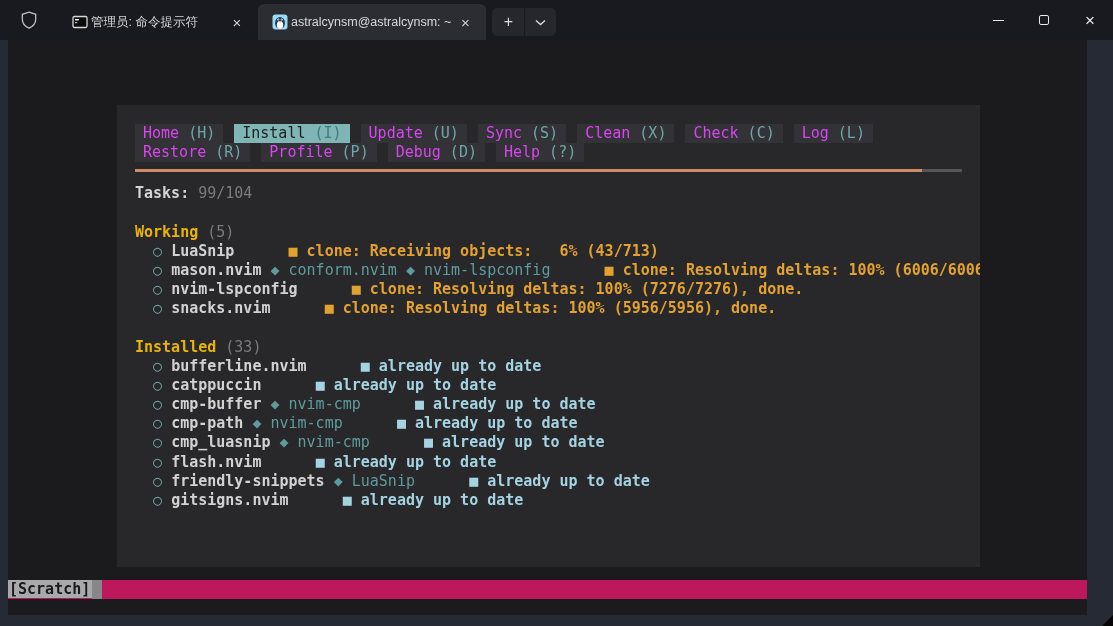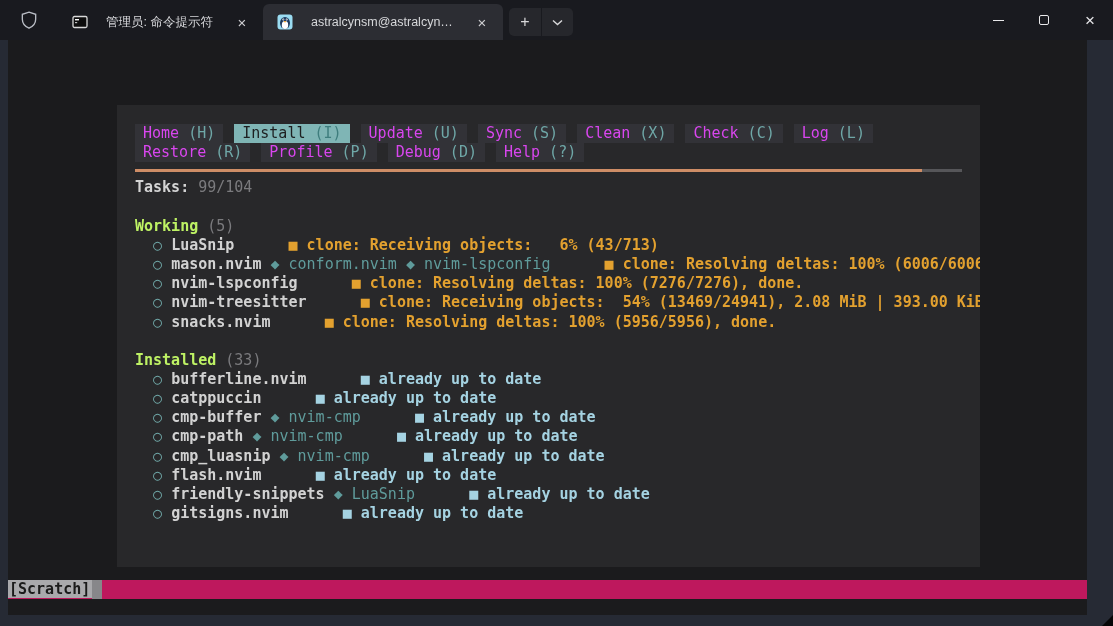--- a/index.html
+++ b/index.html
@@ -3,21 +3,21 @@
 <meta charset="utf-8">
 <style>
   * { margin:0; padding:0; box-sizing:border-box; }
   html,body { width:1113px; height:626px; background:#101014; overflow:hidden; }
   #window { position:relative; width:1113px; height:626px; font-family:"Liberation Sans", sans-serif; }
 
   
   #titlebar { position:absolute; top:0; left:0; width:1113px; height:40px;
     background:#191a1f; display:flex; align-items:stretch; }
   .shield-wrap { width:58px; display:flex; align-items:center; justify-content:center; }
-  .tab { display:flex; align-items:center; gap:18px; padding:0 10px 0 14px;
+  .tab { display:flex; align-items:center; gap:3px; padding:0 10px 0 14px;
     max-width:240px; min-width:200px; color:#d6d7da; font-size:12.5px; margin-top:4px;
     border-radius:6px 6px 0 0; }
   .tab.active { background:#2c2d33; }
   .tab .tab-title { flex:1; overflow:hidden; white-space:nowrap; text-overflow:ellipsis; }
   .tab .tab-close { width:22px; height:22px; display:flex; align-items:center; justify-content:center;
     color:#cfcfd2; font-size:15px; border-radius:4px; cursor:default; }
   .tab-icon { width:16px; height:16px; flex:0 0 16px; }
   .newtab-group { display:flex; align-items:center; margin:6px 0 2px 6px; }
   .tb-btn { width:32px; height:28px; display:flex; align-items:center; justify-content:center;
     background:#26272c; color:#d8d8da; font-size:16px; }
@@ -42,27 +42,27 @@
     height:19px; line-height:19px; }
   .mbtn .mlabel { color:#d946ef; }
   .mbtn .mkey { color:#6fa7a7; }
   .mbtn.active { background:#7fb5b5; }
   .mbtn.active .mlabel { color:#1e2021; }
   .mbtn.active .mkey { color:#3e7d7d; }
 
   #progress-track { margin-top:7px; width:827px; height:3px; background:#565659; position:relative; }
   #progress-fill { position:absolute; left:0; top:0; bottom:0; background:#ce8d66; }
 
-  #tasks-line { margin-top:6px; height:19.2px; line-height:19.2px; white-space:pre; }
+  #tasks-line { margin-top:12px; height:19.2px; line-height:19.2px; white-space:pre; }
   .b { font-weight:bold; }
   .dim { color:#7b7b7e; }
 
   .section { margin-top:19px; }
   .sec-h { height:19.2px; line-height:19.2px; white-space:pre; }
-  .sec-title { font-weight:bold; color:#bef264; }
+  .sec-title { font-weight:bold; color:#eab308; }
   .sec-count { color:#7b7b7e; }
   .prow { height:19.2px; line-height:19.2px; white-space:pre; overflow:hidden; }
   .bullet { color:var(--accent); }
   .pname { color:#d2d2d2; font-weight:bold; }
   .pdeps { color:var(--accent-dim); }
   .pstatus.working { color:var(--orange); font-weight:bold; }
   .pstatus.done { color:var(--blue); font-weight:bold; }
 
   
   #statusline { position:absolute; left:0; top:540px; width:1079px; height:19px;
@@ -146,21 +146,20 @@
         </div>
 
         <div id="tasks-line"><span class="b">Tasks:</span><span> </span><span class="dim">99/104</span></div>
 
         <div id="sections-root">
             <div class="section">
               <div class="sec-h"><span class="sec-title">Working</span><span class="sec-count"> (5)</span></div>
               <div class="prow"><span class="bullet">  ○ </span><span class="pname">LuaSnip</span><span>      </span><span class="pstatus working">■ </span><span class="pstatus working">clone: Receiving objects:   6% (43/713)</span></div>
               <div class="prow"><span class="bullet">  ○ </span><span class="pname">mason.nvim</span><span class="pdeps"> ◆ conform.nvim ◆ nvim-lspconfig</span><span>      </span><span class="pstatus working">■ </span><span class="pstatus working">clone: Resolving deltas: 100% (6006/6006</span></div>
               <div class="prow"><span class="bullet">  ○ </span><span class="pname">nvim-lspconfig</span><span>      </span><span class="pstatus working">■ </span><span class="pstatus working">clone: Resolving deltas: 100% (7276/7276), done.</span></div>
-              <div class="prow"><span class="bullet">  ○ </span><span class="pname">nvim-treesitter</span><span>      </span><span class="pstatus working">■ </span><span class="pstatus working">clone: Receiving objects:  54% (13469/24941), 2.08 MiB | 393.00 KiB</span></div>
               <div class="prow"><span class="bullet">  ○ </span><span class="pname">snacks.nvim</span><span>      </span><span class="pstatus working">■ </span><span class="pstatus working">clone: Resolving deltas: 100% (5956/5956), done.</span></div>
             </div>
             <div class="section">
               <div class="sec-h"><span class="sec-title">Installed</span><span class="sec-count"> (33)</span></div>
               <div class="prow"><span class="bullet">  ○ </span><span class="pname">bufferline.nvim</span><span>      </span><span class="pstatus done">■ </span><span class="pstatus done">already up to date</span></div>
               <div class="prow"><span class="bullet">  ○ </span><span class="pname">catppuccin</span><span>      </span><span class="pstatus done">■ </span><span class="pstatus done">already up to date</span></div>
               <div class="prow"><span class="bullet">  ○ </span><span class="pname">cmp-buffer</span><span class="pdeps"> ◆ nvim-cmp</span><span>      </span><span class="pstatus done">■ </span><span class="pstatus done">already up to date</span></div>
               <div class="prow"><span class="bullet">  ○ </span><span class="pname">cmp-path</span><span class="pdeps"> ◆ nvim-cmp</span><span>      </span><span class="pstatus done">■ </span><span class="pstatus done">already up to date</span></div>
               <div class="prow"><span class="bullet">  ○ </span><span class="pname">cmp_luasnip</span><span class="pdeps"> ◆ nvim-cmp</span><span>      </span><span class="pstatus done">■ </span><span class="pstatus done">already up to date</span></div>
               <div class="prow"><span class="bullet">  ○ </span><span class="pname">flash.nvim</span><span>      </span><span class="pstatus done">■ </span><span class="pstatus done">already up to date</span></div>

